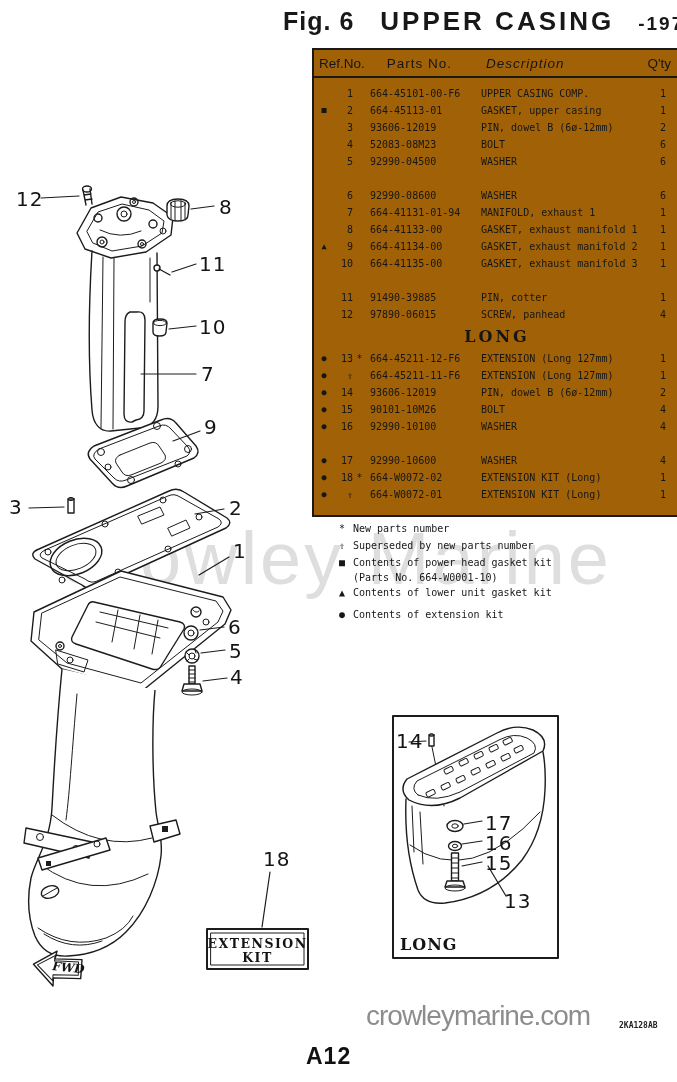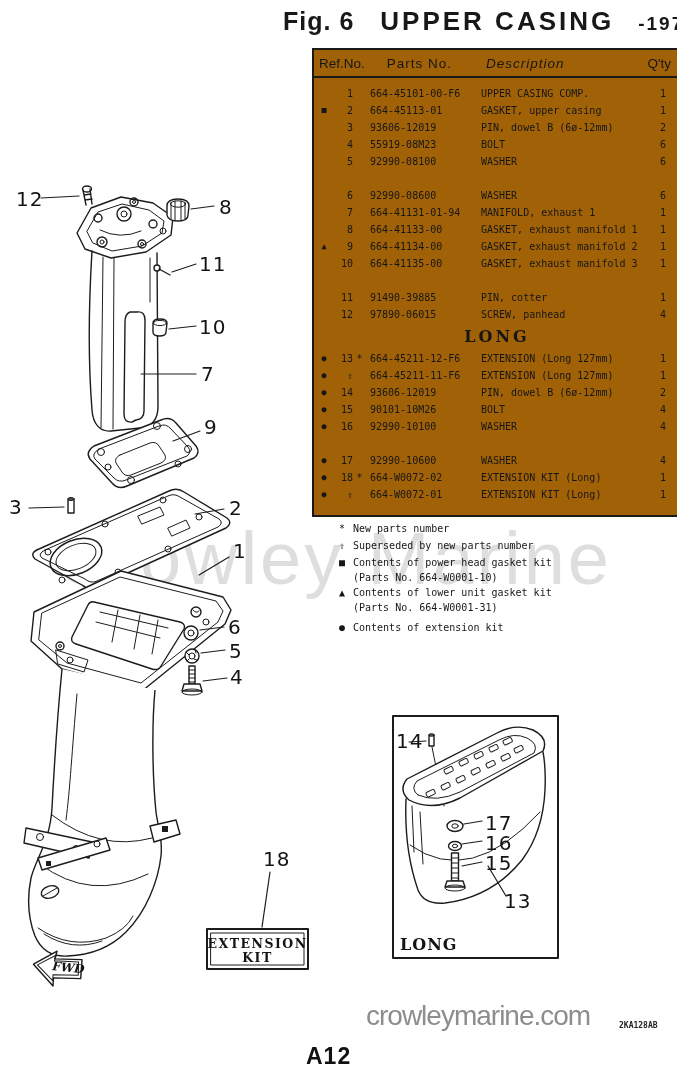--- a/index.html
+++ b/index.html
@@ -136,29 +136,29 @@
           <span class="c-ref">3</span>
           <span class="c-star"></span>
           <span class="c-parts">93606-12019</span>
           <span class="c-desc">PIN, dowel B (6ø-12mm)</span>
           <span class="c-qty">2</span>
         </div>
         <div class="trow item">
           <span class="c-marker"></span>
           <span class="c-ref">4</span>
           <span class="c-star"></span>
-          <span class="c-parts">55919-08M23</span>
+          <span class="c-parts">52083-08M23</span>
           <span class="c-desc">BOLT</span>
           <span class="c-qty">6</span>
         </div>
         <div class="trow item">
           <span class="c-marker"></span>
           <span class="c-ref">5</span>
           <span class="c-star"></span>
-          <span class="c-parts">92990-08100</span>
+          <span class="c-parts">92990-04500</span>
           <span class="c-desc">WASHER</span>
           <span class="c-qty">6</span>
         </div>
         <div class="trow gap"></div>
         <div class="trow item">
           <span class="c-marker"></span>
           <span class="c-ref">6</span>
           <span class="c-star"></span>
           <span class="c-parts">92990-08600</span>
           <span class="c-desc">WASHER</span>
@@ -299,21 +299,20 @@
         <span class="legend-sym">■</span>
         <div class="legend-body">
           <div class="legend-text">Contents of power head gasket kit</div>
           <div class="legend-sub">(Parts No. 664-W0001-10)</div>
         </div>
       </div>
       <div class="legend-item">
         <span class="legend-sym">▲</span>
         <div class="legend-body">
           <div class="legend-text">Contents of lower unit gasket kit</div>
-          <div class="legend-sub">(Parts No. 664-W0001-31)</div>
         </div>
       </div>
       <div class="legend-item">
         <span class="legend-sym">●</span>
         <div class="legend-body">
           <div class="legend-text">Contents of extension kit</div>
         </div>
       </div>
     </div>
 

